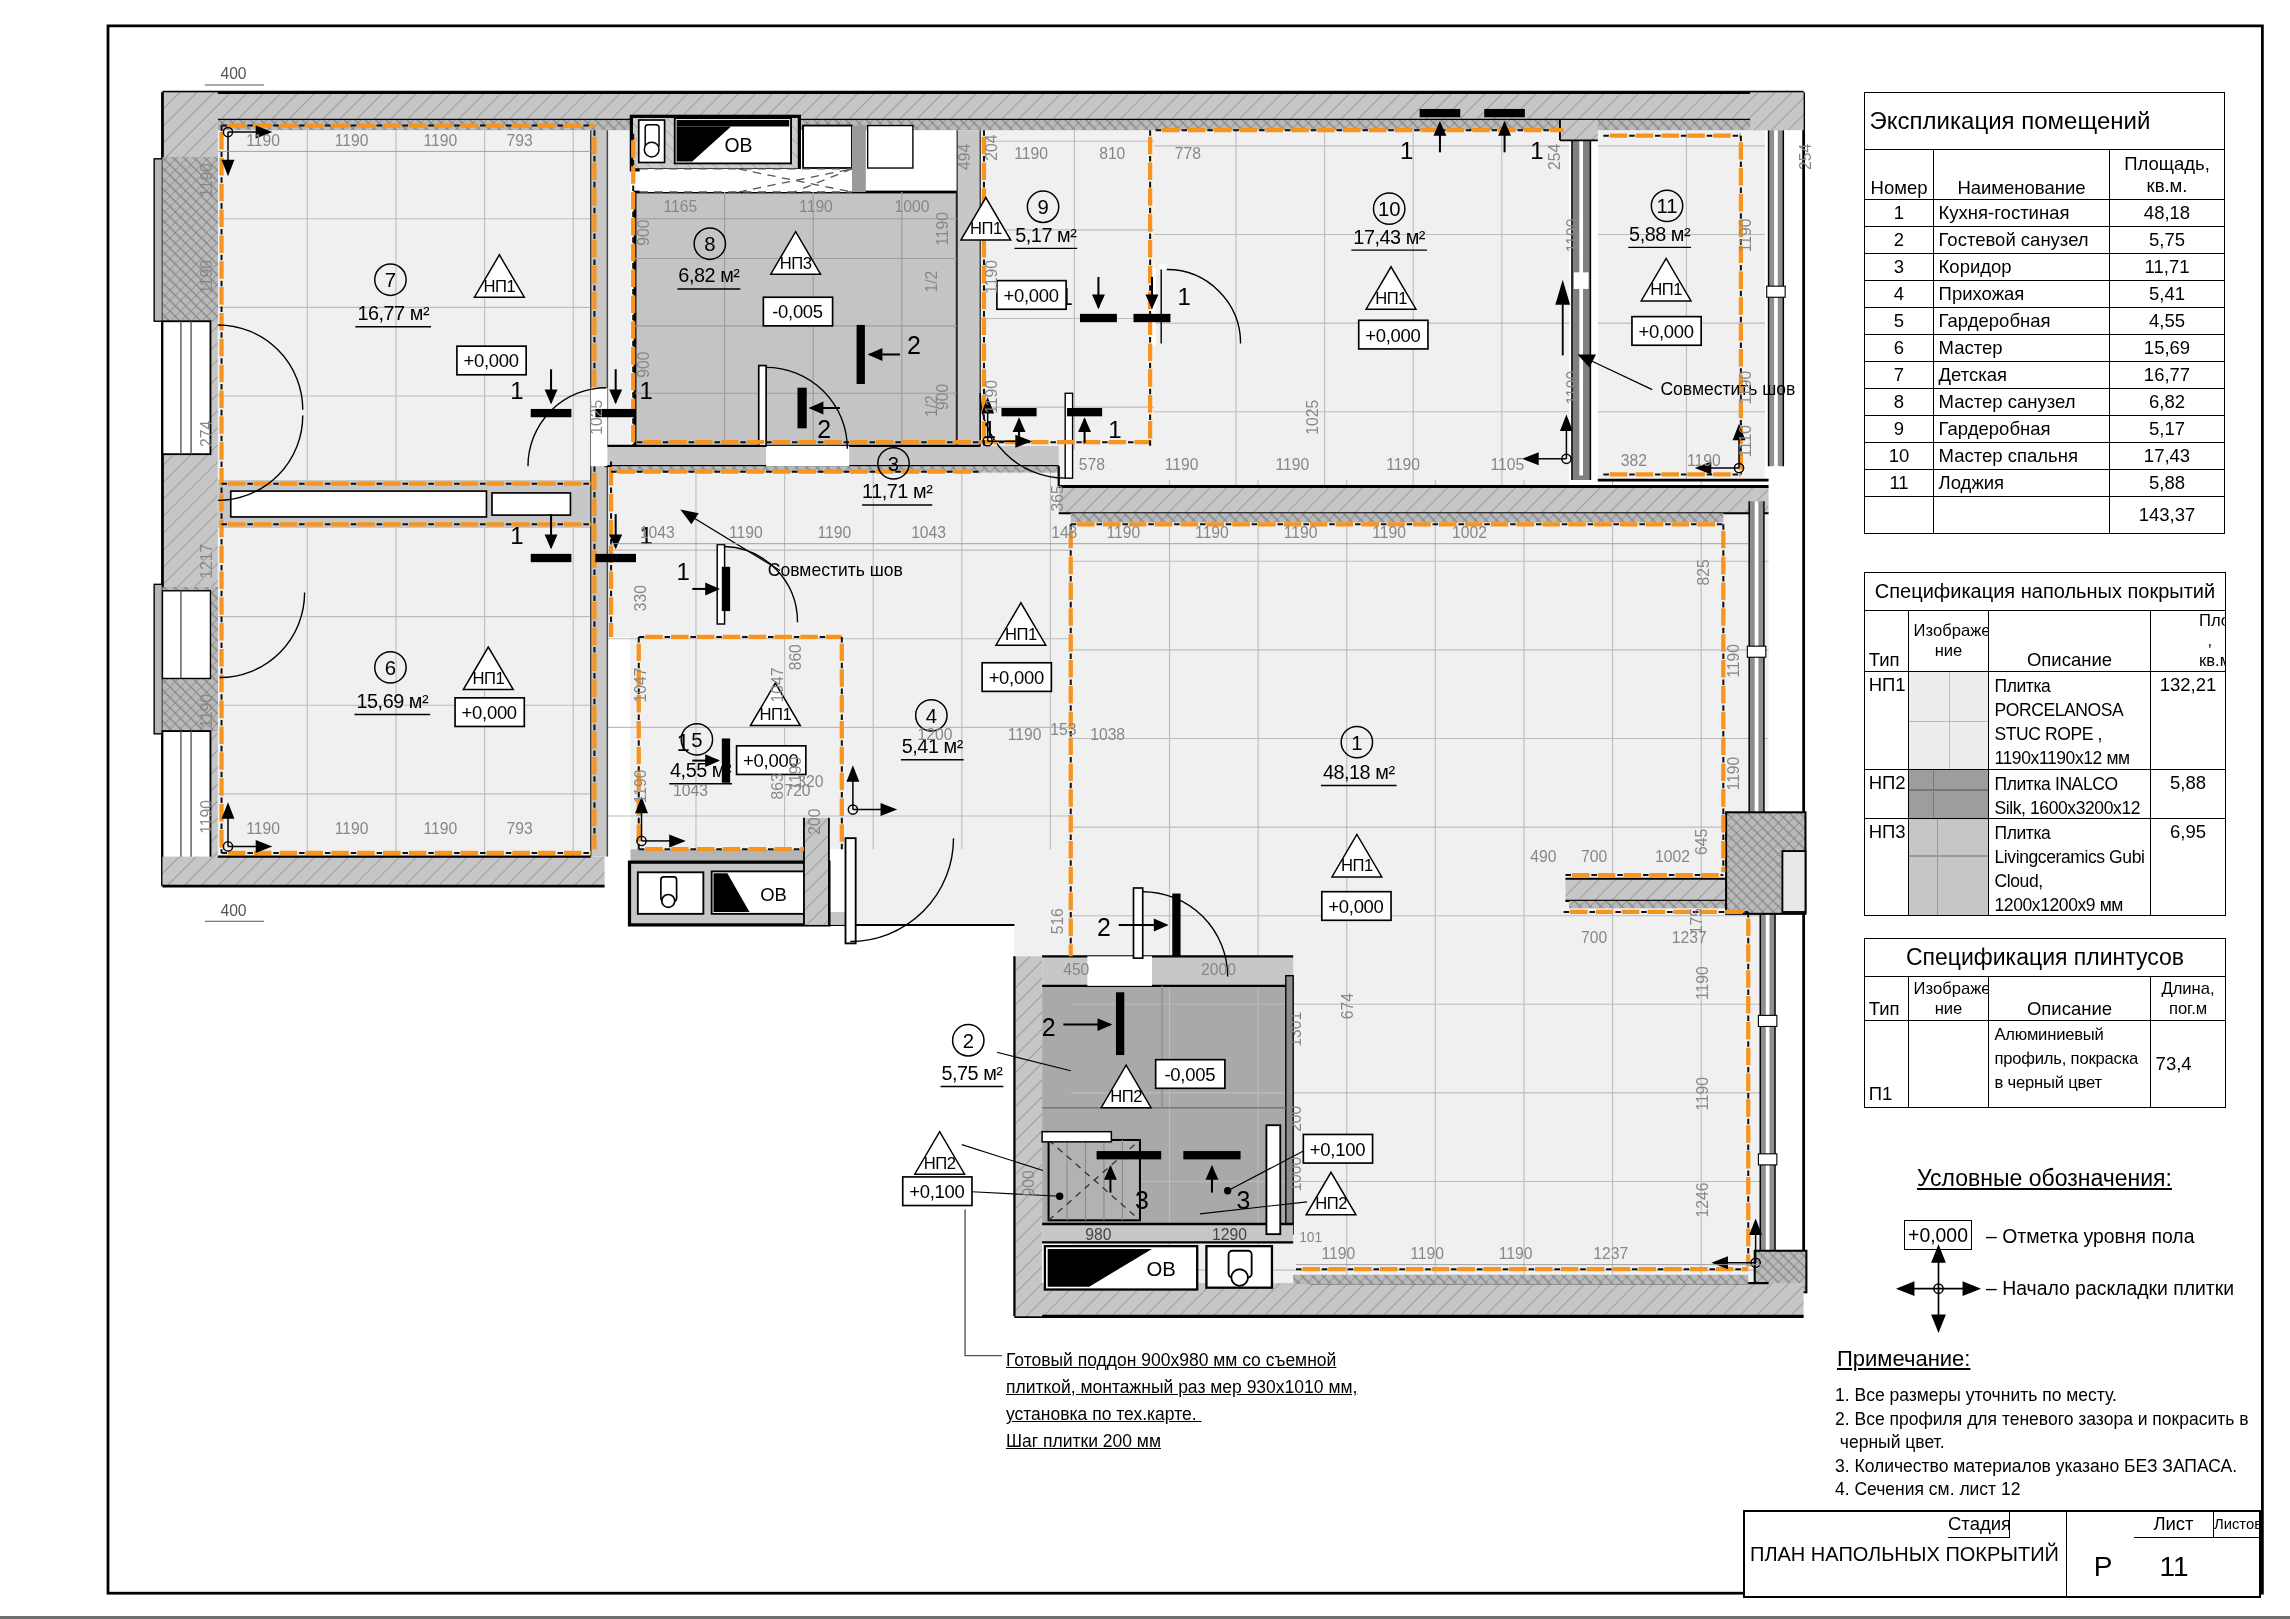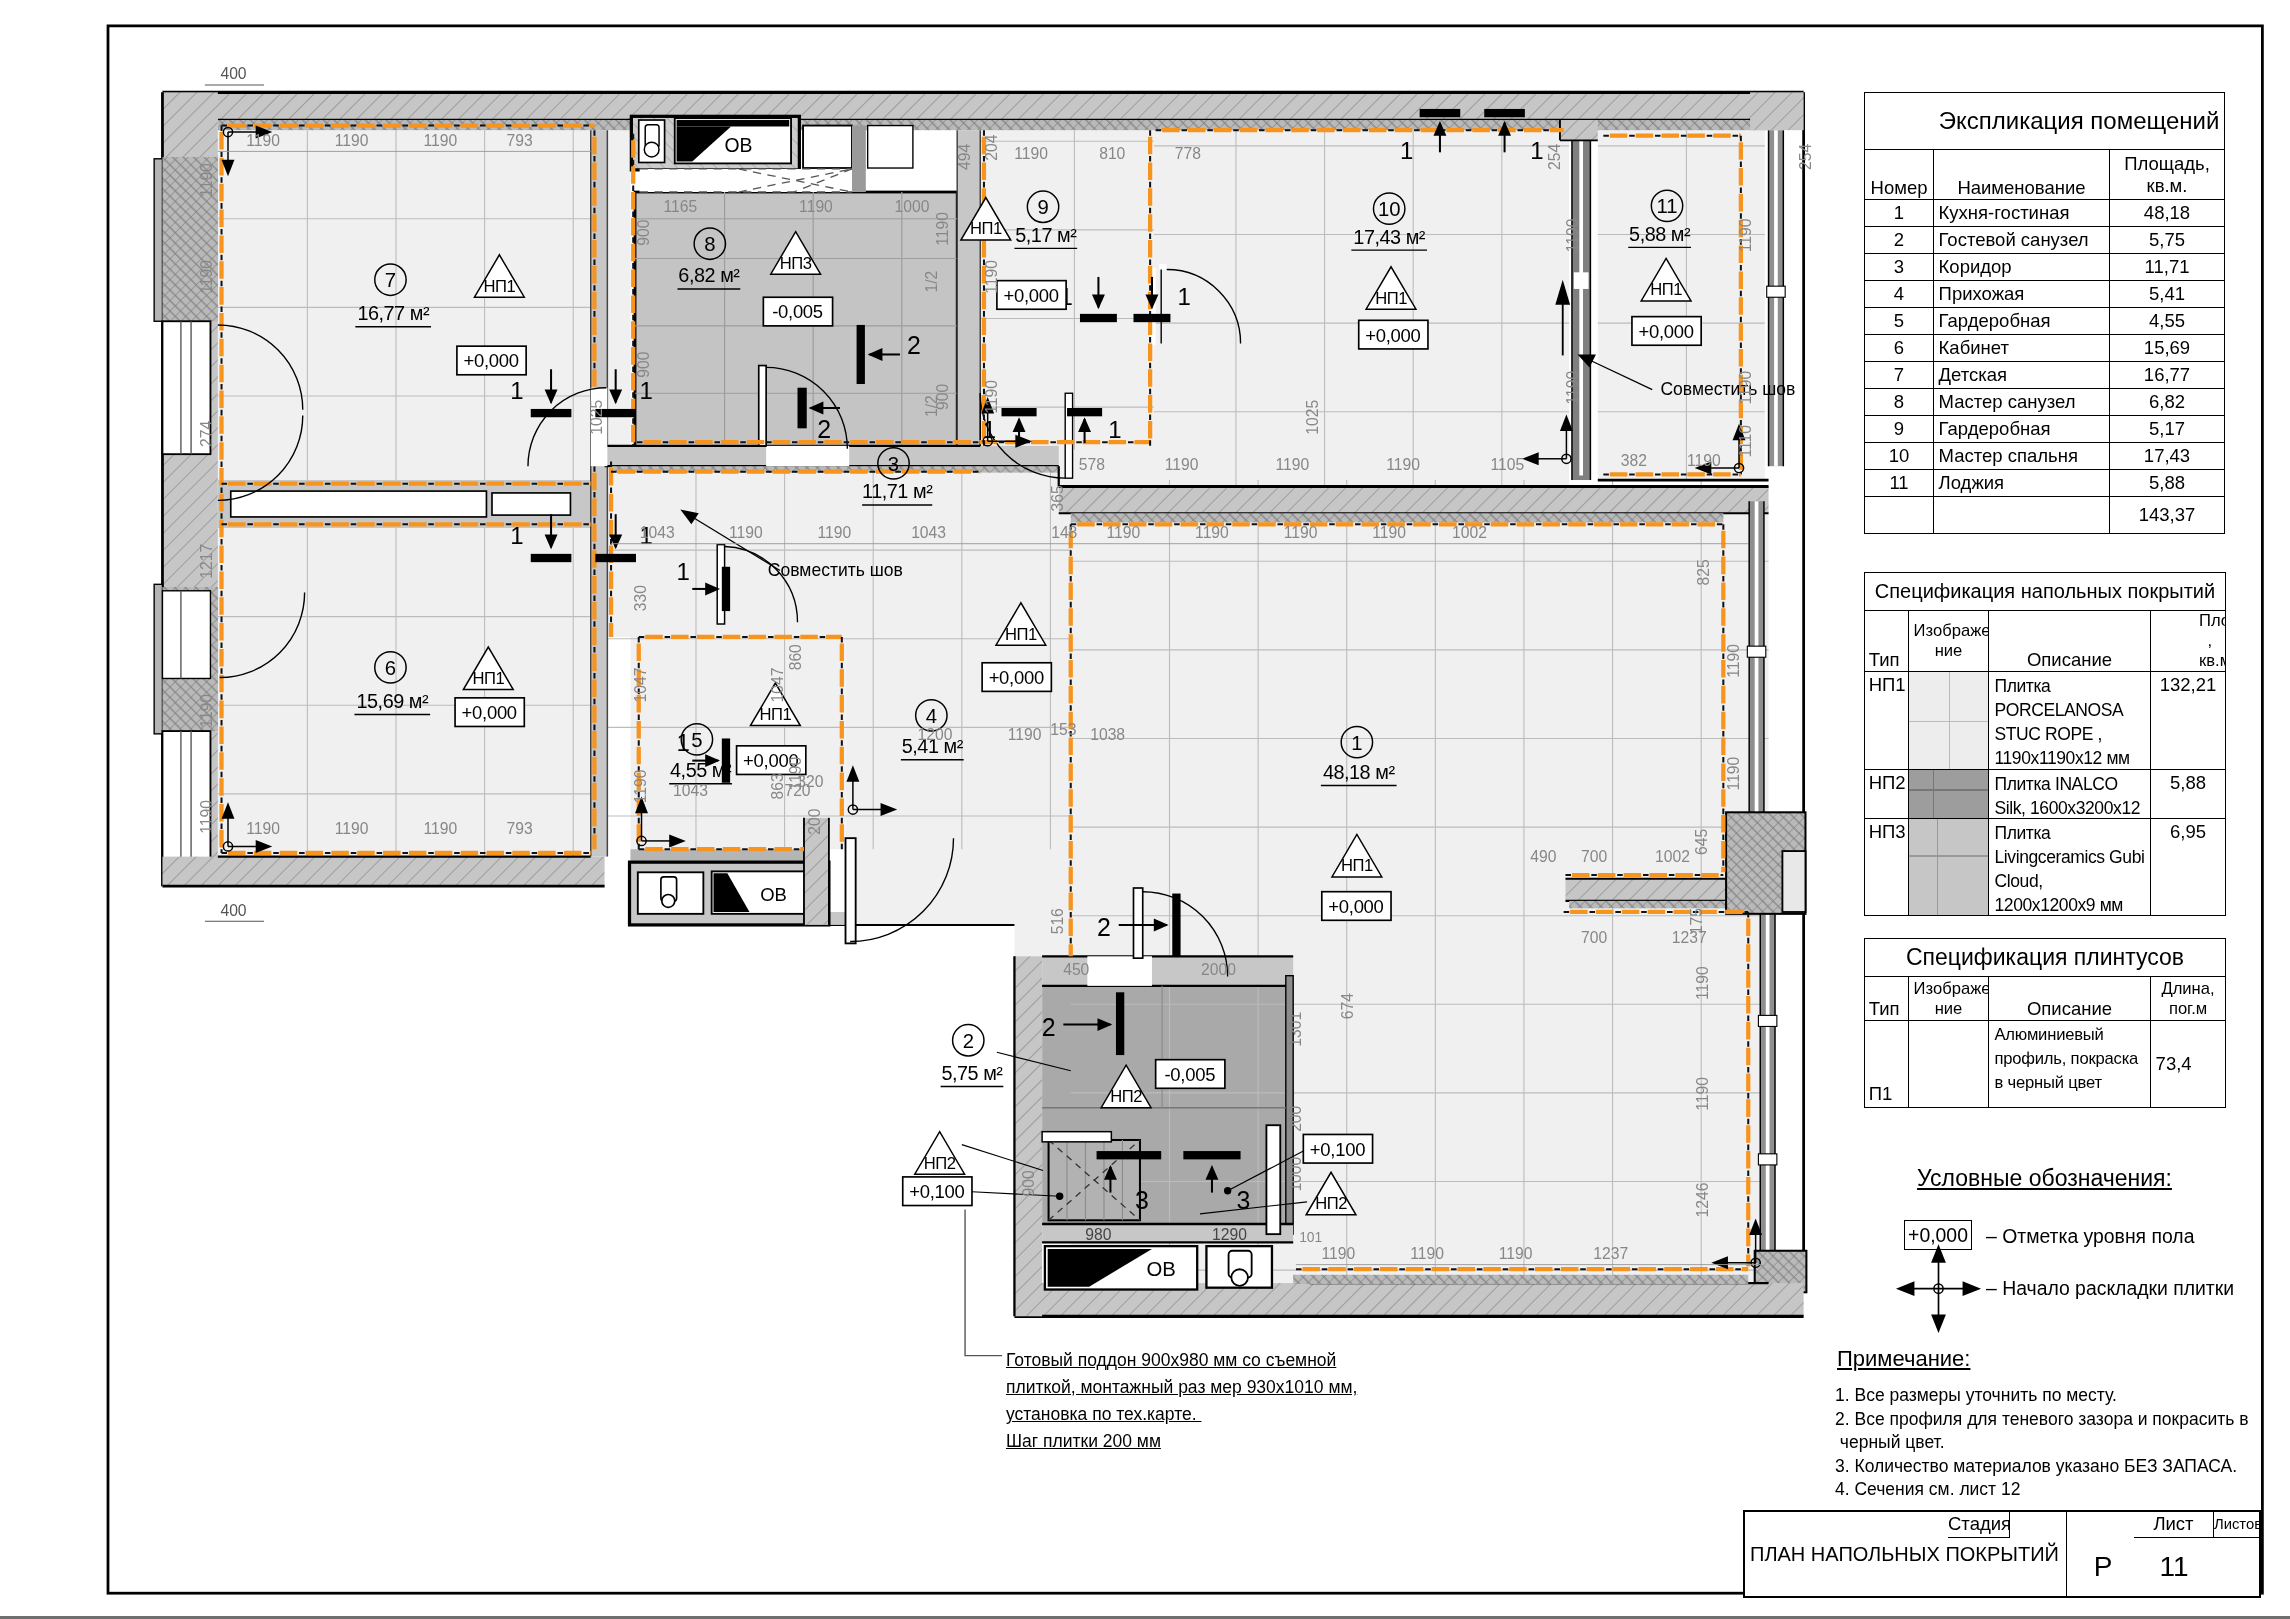--- a/index.html
+++ b/index.html
@@ -737,21 +737,21 @@
 </svg>
 
 <table class="tbl" style="left:1864px;top:92px;width:361px;">
 <colgroup>
         <col style="width:69px">
         <col style="width:176px">
         <col style="width:115px">
       </colgroup>
 <tbody>
         <tr>
-          <td colspan="3" style="height:57px;text-align:right;font-size:24px;">Экспликация помещений</td>
+          <td colspan="3" style="height:57px;text-align:left;font-size:24px;">Экспликация помещений</td>
         </tr>
 <tr>
  <td style="width:69px;height:50px;text-align:center;vertical-align:bottom;">Номер</td>
  <td style="width:176px;text-align:center;vertical-align:bottom;">Наименование</td>
  <td style="width:115px;text-align:center;">Площадь,<br>кв.м.</td>
 </tr>
 <tr>
           <td style="height:27px;text-align:center;" class="nw">1</td>
           <td class="nw">Кухня-гостиная</td>
           <td style="text-align:center;" class="nw">48,18</td>
@@ -771,21 +771,21 @@
           <td class="nw">Прихожая</td>
           <td style="text-align:center;" class="nw">5,41</td>
         </tr>
 <tr>
           <td style="height:27px;text-align:center;" class="nw">5</td>
           <td class="nw">Гардеробная</td>
           <td style="text-align:center;" class="nw">4,55</td>
         </tr>
 <tr>
           <td style="height:27px;text-align:center;" class="nw">6</td>
-          <td class="nw">Кабинет</td>
+          <td class="nw">Мастер</td>
           <td style="text-align:center;" class="nw">15,69</td>
         </tr>
 <tr>
           <td style="height:27px;text-align:center;" class="nw">7</td>
           <td class="nw">Детская</td>
           <td style="text-align:center;" class="nw">16,77</td>
         </tr>
 <tr>
           <td style="height:27px;text-align:center;" class="nw">8</td>
           <td class="nw">Мастер санузел</td>

